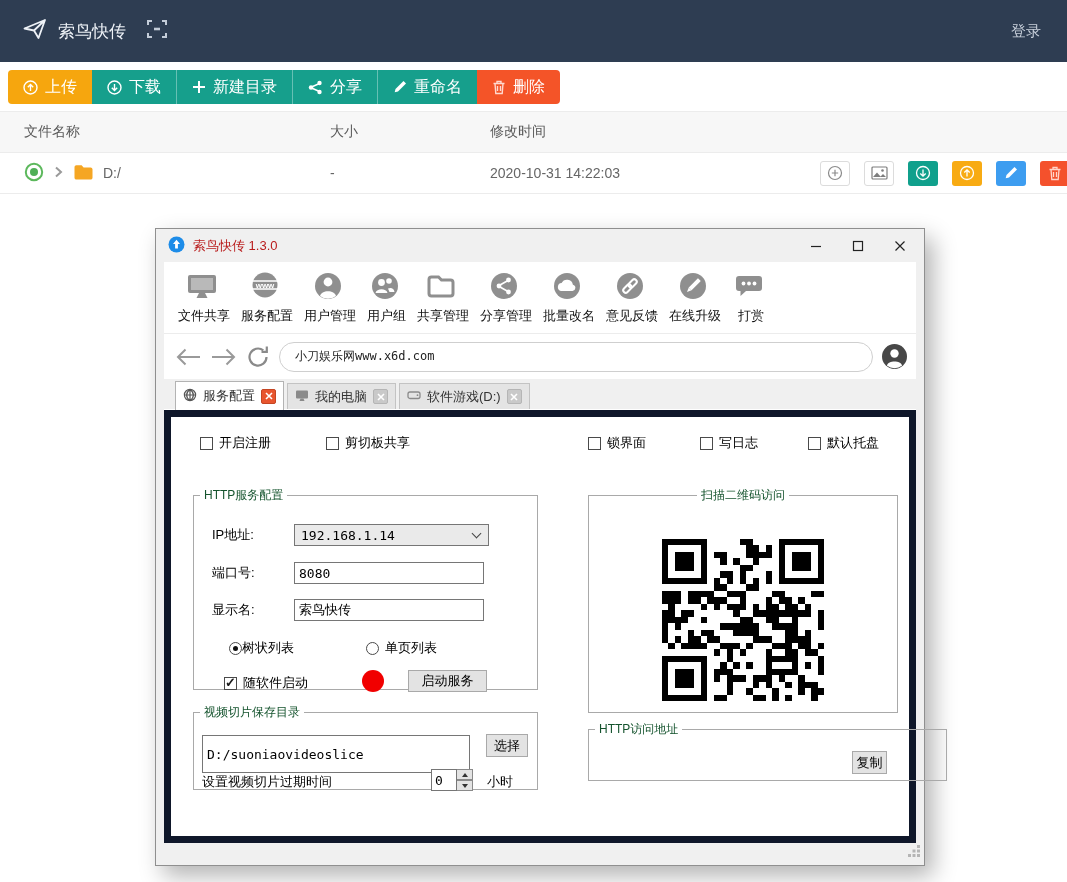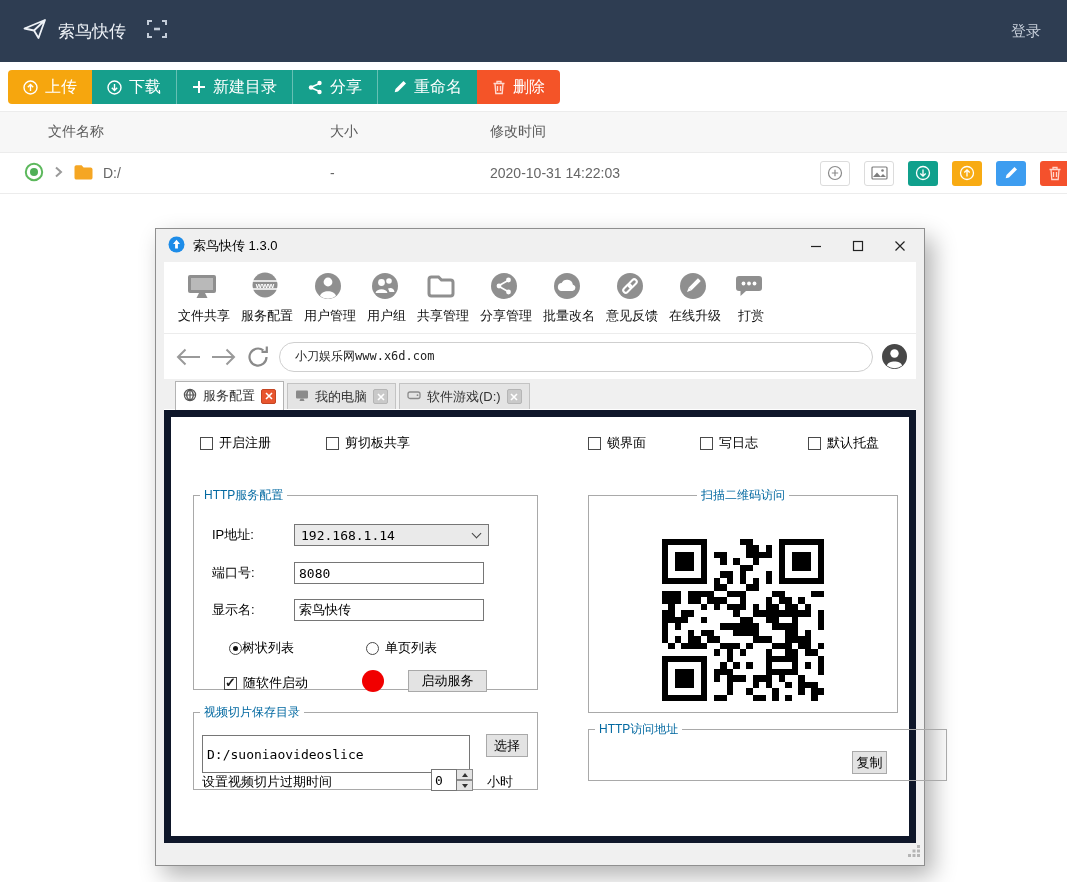--- a/index.html
+++ b/index.html
@@ -13,31 +13,31 @@
   .login { margin-left:auto; color:#c9d1dc; font-size:15px; cursor:pointer; }
 
   
   .web-toolbar { display:inline-flex; margin:8px 0 0 8px; border-radius:4px; overflow:hidden; }
   .wbtn { height:34px; display:flex; align-items:center; gap:7px; padding:0 15px; color:#fff; font-size:16px; cursor:pointer; border:none; }
   .wbtn.teal + .wbtn.teal { border-left:1px solid rgba(255,255,255,.35); }
 
   
   .thead, .trow { display:grid; grid-template-columns:330px 160px 330px 1fr; align-items:center; font-size:14px; }
   .thead { height:42px; margin-top:7px; background:#f7f7f7; border-top:1px solid #ececec; border-bottom:1px solid #ececec; color:#5a5a5a; }
-  .thead .c1, .trow .c1 { padding-left:48px; }
+  .thead .c1, .trow .c1 { padding-left:24px; }
   .thead .c4 { text-align:right; padding-right:22px; }
   .trow { height:41px; border-bottom:1px solid #ececec; color:#666; }
   .namecell { display:flex; align-items:center; gap:9px; padding-left:24px !important; }
   .actions { display:flex; justify-content:flex-end; gap:14px; padding-right:9px; }
   .abtn { width:30px; height:25px; border-radius:3px; border:1px solid transparent; display:flex; align-items:center; justify-content:center; cursor:pointer; }
   .abtn.plain { background:#fff; border-color:#dcdcdc; }
 
   
   .win { position:absolute; left:155px; top:228px; width:770px; height:638px; background:#f0f0f0; border:1px solid #8f8f8f; box-shadow:8px 10px 22px rgba(0,0,0,.30); }
-  .titlebar { height:33px; display:flex; align-items:center; gap:8px; padding:0 12px; font-size:13px; color:#000000; }
+  .titlebar { height:33px; display:flex; align-items:center; gap:8px; padding:0 12px; font-size:13px; color:#b91c1c; }
   .winctl { margin-left:auto; display:flex; gap:30px; align-items:center; padding-right:6px; }
   .winctl span { cursor:pointer; display:flex; }
   .inner { position:absolute; left:8px; right:8px; top:33px; bottom:22px; background:#fff; }
 
   .appbar { display:flex; align-items:flex-start; gap:11px; padding:7px 4px 0 14px; height:72px; border-bottom:1px solid #ececec; }
   .mitem { display:flex; flex-direction:column; align-items:center; gap:2px; font-size:13px; color:#111; cursor:pointer; }
   .aicon { width:38px; height:36px; display:flex; align-items:center; }
 
   .navbar { height:45px; display:flex; align-items:center; gap:7px; padding:0 8px 0 10px; }
   .navico { width:28px; height:28px; display:flex; align-items:center; justify-content:center; cursor:pointer; }
@@ -52,21 +52,21 @@
 
   .panel { position:absolute; left:0; right:0; top:148px; bottom:0; background:#fff; border:7px solid #0f172a; z-index:1;padding-left:28px; }
 
   .optitem { position:absolute; top:17px; display:flex; align-items:center; gap:6px; font-size:13px; color:#000; cursor:pointer; }
   .cb { width:13px; height:13px; border:1px solid #4a4a4a; background:#fff; position:relative; flex:none; }
   .cb.on::after { content:"✓"; position:absolute; left:0; top:-3px; font-size:13px; font-weight:bold; color:#1a1a1a; }
   .rb { width:13px; height:13px; border:1px solid #4a4a4a; border-radius:50%; background:#fff; position:relative; flex:none; }
   .rb.on::after { content:""; position:absolute; left:3px; top:3px; width:5px; height:5px; border-radius:50%; background:#111; }
 
   fieldset { position:absolute; border:1px solid #a9a9a9; font-size:12px; }
-  legend { font-size:12px; padding:0 4px; margin-left:6px; color:#0369a1; }
+  legend { font-size:12px; padding:0 4px; margin-left:6px; color:#14532d; }
   legend.center { margin:0 auto; }
   .frow { position:absolute; display:flex; align-items:center; font-size:13px; color:#000; }
 
   .tin { font-family:"DejaVu Sans Mono",monospace; font-size:13px; border:1px solid #767676; height:22px; padding:0 4px; background:#fff; color:#000; width:100%; }
   .sel { position:relative; width:195px; height:22px; background:#eaeaea; border:1px solid #767676; display:flex; align-items:center; padding:0 22px 0 6px; font-family:"DejaVu Sans Mono",monospace; font-size:13px; cursor:pointer; }
   .chev { position:absolute; right:8px; top:5px; width:7px; height:7px; border-right:1.6px solid #444; border-bottom:1.6px solid #444; transform:rotate(45deg); }
   .wbn { background:#e3e3e3; border:1px solid #a9a9a9; font-size:13px; color:#000; display:flex; align-items:center; justify-content:center; cursor:pointer; }
   .status-dot { width:22px; height:22px; border-radius:50%; }
 
   .spin { display:flex; }

